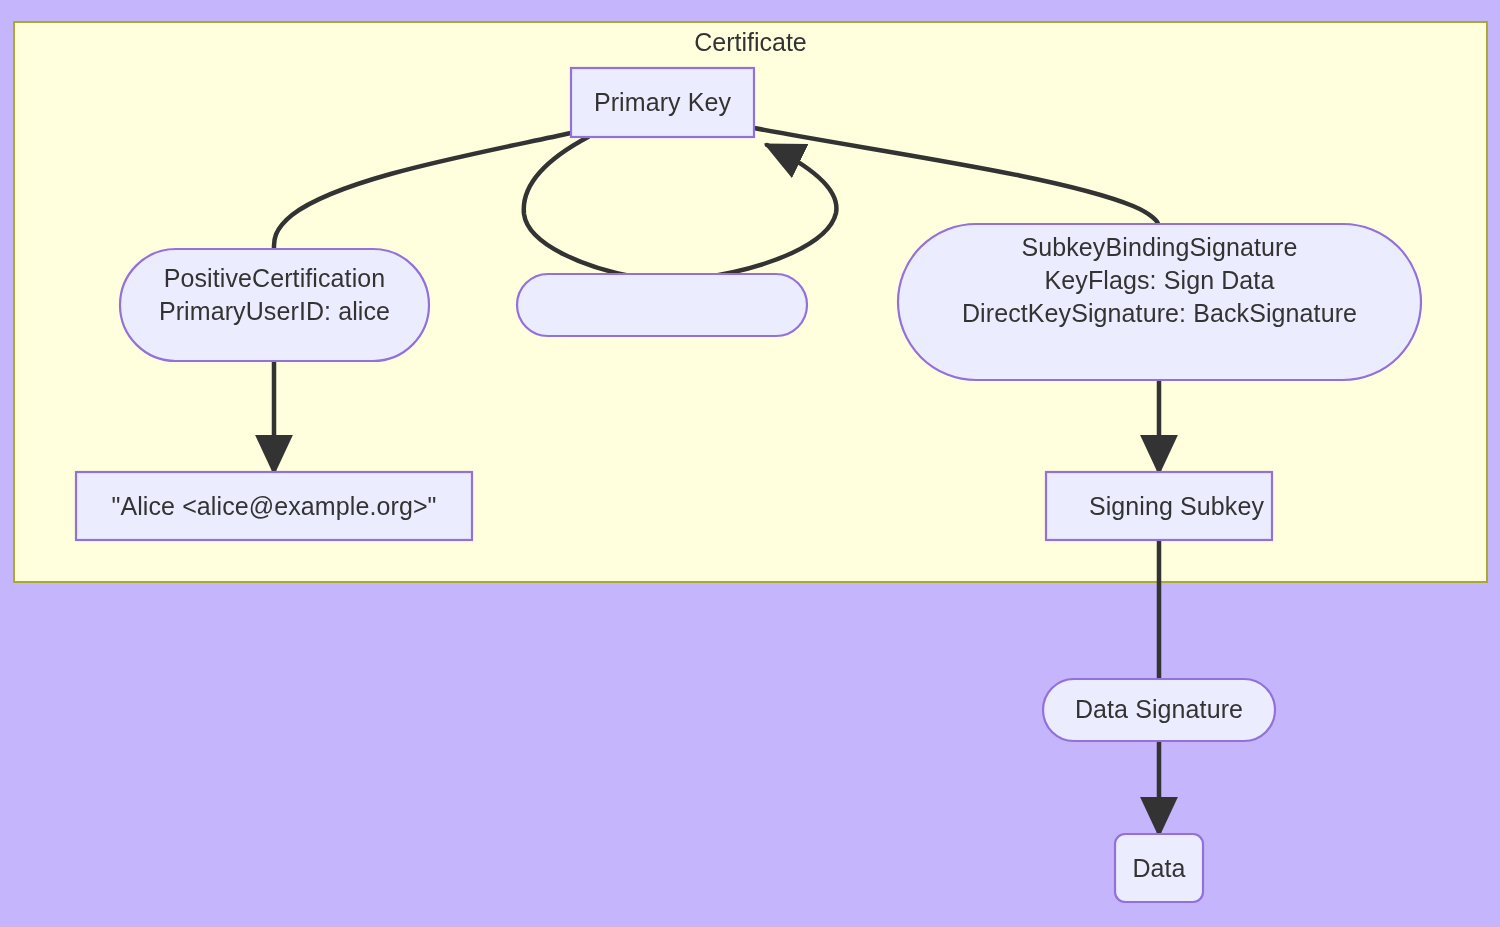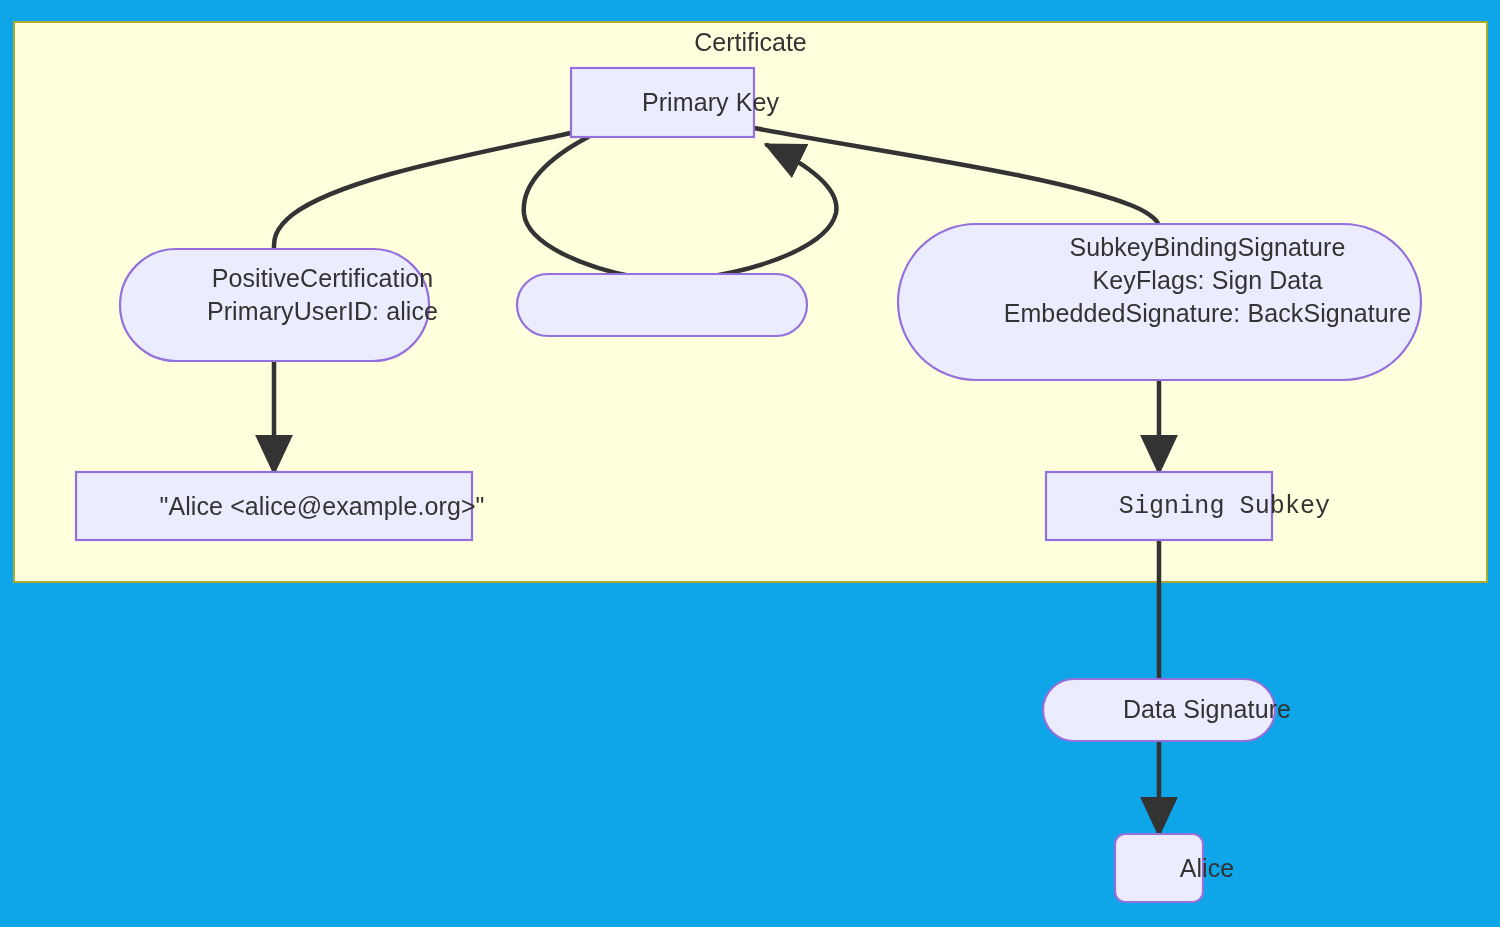--- a/index.html
+++ b/index.html
@@ -33,34 +33,33 @@
     flex-direction: column;
     align-items: center;
     justify-content: center;
     text-align: center;
     color: #333333;
     font-size: 25px;
     line-height: 33px;
     letter-spacing: 0.1px;
     white-space: nowrap;
     pointer-events: none;
-    margin-left: 48px;
   }
   .subgraph-title {
     position: absolute;
     color: #333333;
     font-size: 25px;
     text-align: center;
     white-space: nowrap;
   }
 </style>
 </head>
 <body>
 
-<div id="diagram-root" style="background: #0ea5e9;">
+<div id="diagram-root" style="background: #c4b5fd;">
 
   <svg class="layer" viewBox="0 0 1500 927" xmlns="http://www.w3.org/2000/svg">
     <defs>
       <marker id="arrowhead" markerWidth="10" markerHeight="10" refX="8.2" refY="4.2" orient="auto" markerUnits="strokeWidth">
         <path d="M 0 0 L 9 4.2 L 0 8.4 z" fill="#333333"></path>
       </marker>
     </defs>
 
     <rect id="sg-rect" x="14" y="22" width="1473" height="560" rx="0" fill="#ffffde" stroke="#aaaa33" stroke-width="2"></rect>
 
@@ -110,32 +109,32 @@
 
   <div class="node-label" style="left:120px; top:239px; width:309px; height:112px;">
     <span>PositiveCertification</span>
     <span>PrimaryUserID: alice</span>
   </div>
 
 
   <div class="node-label" style="left:898px; top:224px; width:523px; height:112px;">
     <span>SubkeyBindingSignature</span>
     <span>KeyFlags: Sign Data</span>
-    <span>EmbeddedSignature: BackSignature</span>
+    <span>DirectKeySignature: BackSignature</span>
   </div>
 
   <div class="node-label" style="left:76px; top:472px; width:396px; height:68px;">
     <span>"Alice &lt;alice@example.org&gt;"</span>
   </div>
 
-  <div class="node-label" style="left:1046px; top:472px; width:261px; height:68px;font-family:Liberation Mono, monospace;">
+  <div class="node-label" style="left:1046px; top:472px; width:261px; height:68px;">
     <span>Signing Subkey</span>
   </div>
 
   <div class="node-label" style="left:1043px; top:679px; width:232px; height:60px;">
     <span>Data Signature</span>
   </div>
 
   <div class="node-label" style="left:1115px; top:834px; width:88px; height:68px;">
-    <span>Alice</span>
+    <span>Data</span>
   </div>
 
 </div>
 
 </body></html>

